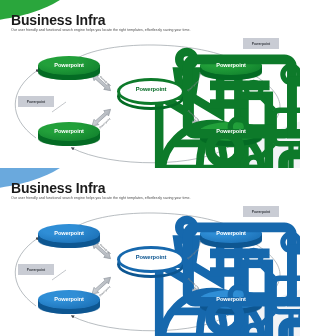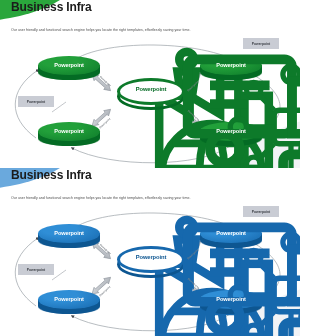--- a/index.html
+++ b/index.html
@@ -11,21 +11,21 @@
   .slide { position:relative; width:300px; height:168px; background:#ffffff; overflow:hidden; }
 
   
   .swoosh-tl { position:absolute; left:-34px; top:-30px; width:115px; height:52px;
                border-bottom-right-radius:100% 100%; z-index:1; }
   .swoosh-br { position:absolute; right:-40px; bottom:-44px; width:120px; height:96px;
                border-top-left-radius:100% 100%; background:#f1f3f6; z-index:0; }
 
   .slide-body { position:absolute; inset:0; z-index:2; }
 
-  .title { position:absolute; left:11px; top:0; font-size:12px; font-weight:bold;
+  .title { position:absolute; left:11px; top:12px; font-size:14px; font-weight:bold;
            color:#1b1b1b; letter-spacing:-0.15px; white-space:nowrap; }
   .subtitle { position:absolute; left:11px; top:28px; font-size:3.5px; color:#4a4a4a;
               letter-spacing:0.05px; white-space:nowrap; }
 
   .canvas { position:absolute; left:0; top:34px; width:300px; height:134px; }
   .canvas svg { position:absolute; left:0; top:0; width:300px; height:134px; overflow:visible; }
 
   
   .node { position:absolute; width:62px; height:26px; }
   .node .top { position:absolute; left:0; top:0; width:62px; height:19px; border-radius:50%; }

